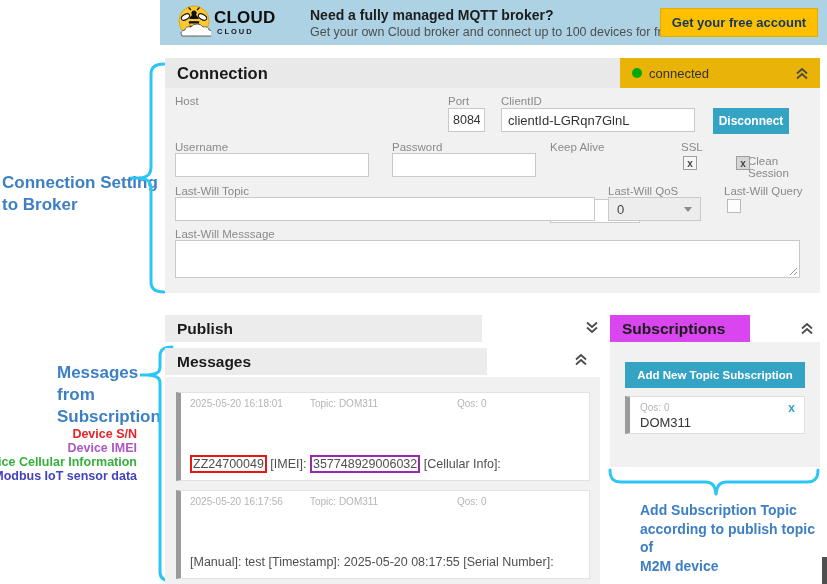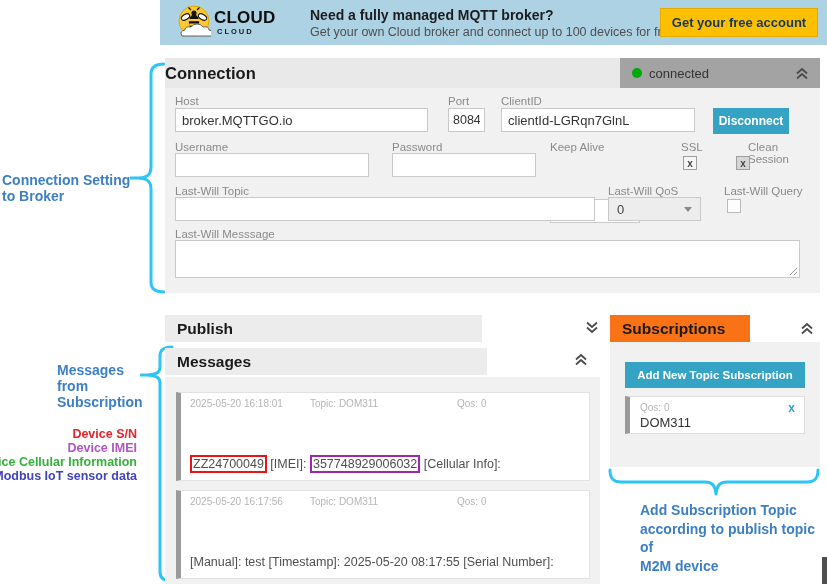--- a/index.html
+++ b/index.html
@@ -12,36 +12,36 @@
   .logo-circle{left:17px;top:4px;}
   .brand{left:54px;top:8px;font-size:17px;font-weight:800;color:#0e0e0e;letter-spacing:.2px;}
   .brand-sub{left:57px;top:27px;font-size:7.5px;font-weight:bold;color:#161616;letter-spacing:2px;}
   .headline{left:150px;top:7px;font-size:14px;font-weight:bold;color:#1c1c1c;}
   .subline{left:150px;top:25px;font-size:12.5px;color:#4e4e4e;}
   .cta{left:500px;top:8px;width:158px;height:29px;background:#fdc000;border:1px solid #e5ab00;
        border-radius:0;color:#17365c;font-weight:bold;font-size:13px;display:flex;
        align-items:center;justify-content:center;box-sizing:border-box;cursor:pointer;}
 
   
-  .ann-blue{font-size:14px;font-weight:bold;color:#3d7fc4;white-space:pre-line;line-height:16px;}
+  .ann-blue{font-size:17px;font-weight:bold;color:#3d7fc4;white-space:pre-line;line-height:22px;}
   .ann-conn{left:2px;top:172px;}
   .ann-msg{left:57px;top:362px;}
   .ann-note{left:620px;top:501px;font-size:14px;line-height:18.5px;margin-left:20px;}
   .ann-right{position:absolute;white-space:nowrap;font-size:12.5px;font-weight:bold;}
   .brace{stroke:#2cc5f5;stroke-width:3;fill:none;stroke-linecap:round;stroke-linejoin:round;}
 
   
   .bar-title{font-weight:bold;color:#1a1a1a;}
   .chev{display:block;}
   .chev path{stroke:#4a4a4a;stroke-width:1.7;fill:none;}
 
   .conn-panel{left:165px;top:58px;width:655px;height:235px;background:#f1f1f1;}
   .conn-head-gray{left:0;top:0;width:455px;height:30px;background:#e9e9e9;display:flex;align-items:center;}
-  .conn-head-white{left:455px;top:0;width:200px;height:30px;background:#a3a3a3;display:flex;align-items:center;}
-  .conn-title{font-size:16.5px;}
+  .conn-head-white{left:455px;top:0;width:200px;height:30px;background:#eab308;display:flex;align-items:center;}
+  .conn-title{font-size:16.5px;padding-left:12px;}
   .dot{width:10px;height:10px;border-radius:50%;background:#00a80b;margin-left:12px;}
   .status-txt{font-size:13px;color:#333;margin-left:7px;}
 
   .lbl{font-size:11.5px;color:#8a8a8a;}
   .inp{border:1px solid #c9c9c9;background:#fff;font-size:13px;color:#333;
        padding:0 6px;height:24px;box-sizing:border-box;font-family:inherit;outline:none;}
   .btn-teal{background:#34a3c4;color:#fff;font-weight:bold;border:none;cursor:pointer;
             display:flex;align-items:center;justify-content:center;font-family:inherit;text-align:right;}
   .cb{width:14px;height:14px;border:1px solid #9e9e9e;background:#f6f6f6;font-size:10px;
       font-weight:bold;color:#444;display:flex;align-items:center;justify-content:center;box-sizing:border-box;}
@@ -67,21 +67,21 @@
   .mh-time{position:absolute;left:9px;}
   .mh-topic{position:absolute;left:86px;padding-left:43px;}
   .mh-qos{position:absolute;left:276px;}
   .msg-body{padding:1px 9px 0 9px;font-size:12.5px;color:#4f4f4f;line-height:20px;white-space:pre;}
   .hl{border:2px solid;padding:0 1px;}
   .hl.red{border-color:#e81416;}
   .hl.purple{border-color:#9c27b0;}
   .hl.green{border-color:#2da02d;}
 
   .sub-panel{left:610px;top:315px;width:210px;height:152px;background:#f1f1f1;}
-  .sub-head-gray{left:0;top:0;width:140px;height:27px;background:#f97316;display:flex;align-items:center;}
+  .sub-head-gray{left:0;top:0;width:140px;height:27px;background:#d946ef;display:flex;align-items:center;}
   .sub-head-white{left:140px;top:0;width:70px;height:27px;background:#fff;}
   .sub-add{left:15px;top:47px;width:180px;height:26px;font-size:11.5px;}
   .sub-card{left:15px;top:81px;width:180px;height:38px;background:#fff;border:1px solid #dedede;
             border-left:5px solid #9a9a9a;box-sizing:border-box;}
   .sub-qos{position:absolute;left:10px;top:5px;font-size:10px;color:#b5b5b5;}
   .sub-x{position:absolute;right:9px;top:4px;font-size:12px;font-weight:bold;color:#34a3c4;cursor:pointer;}
   .sub-topic{position:absolute;left:10px;top:18px;font-size:13px;color:#333;}
 
   .scroll-thumb{right:0;bottom:0;width:5px;height:27px;background:#4f4f4f;}
 </style>
@@ -136,36 +136,35 @@
     <div class="abs conn-head-white">
       <span class="dot"></span>
       <span class="status-txt">connected</span>
       <svg class="chev" style="margin-left:auto;margin-right:10px;" width="16" height="15" viewBox="0 0 16 15">
         <path d="M3,7.5 L8,3 L13,7.5"></path>
           <path d="M3,12.5 L8,8 L13,12.5"></path>
       </svg>
     </div>
 
     <span class="abs lbl" style="left:10px;top:37px;">Host</span>
-    <input class="abs inp" style="left: 10px; top: 50px; width: 253px;" value="broker.MQTTGO.io">
     <span class="abs lbl" style="left:283px;top:37px;text-align:right;">Port</span>
     <input class="abs inp" style="left: 283px; top: 50px; width: 37px; padding: 0px 4px; font-size: 12.5px;" value="8084">
     <span class="abs lbl" style="left:336px;top:37px;">ClientID</span>
     <input class="abs inp" style="left: 336px; top: 50px; width: 194px;" value="clientId-LGRqn7GlnL">
     <button class="abs btn-teal" style="left:548px;top:50px;width:76px;height:26px;font-size:12px;">Disconnect</button>
 
     <span class="abs lbl" style="left:10px;top:83px;">Username</span>
     <input class="abs inp" style="left: 10px; top: 95px; width: 194px;" value="">
     <span class="abs lbl" style="left:227px;top:83px;">Password</span>
     <input class="abs inp" style="left: 227px; top: 95px; width: 144px;" value="">
     <span class="abs lbl" style="left:385px;top:83px;">Keep Alive</span>
     <input class="abs inp" style="left: 385px; top: 95px; width: 90px; margin-top: 46px;" value="60">
     <span class="abs lbl" style="left:516px;top:83px;">SSL</span>
     <div class="abs cb" style="left:518px;top:98px;">x</div>
-    <span class="abs lbl" style="left:568px;top:83px;margin-left:15px;">Clean Session</span>
+    <span class="abs lbl" style="left:568px;top:97px;margin-left:15px;">Clean Session</span>
     <div class="abs cb gray" style="left:571px;top:98px;">x</div>
 
     <span class="abs lbl" style="left:10px;top:127px;">Last-Will Topic</span>
     <input class="abs inp" style="left: 10px; top: 139px; width: 420px;" value="">
     <span class="abs lbl" style="left:443px;top:127px;">Last-Will QoS</span>
     <div class="abs sel" style="left:443px;top:139px;width:93px;">
       <span>0</span>
       <span class="sel-arrow"></span>
     </div>
     <span class="abs lbl" style="left:559px;top:127px;">Last-Will Query</span>

